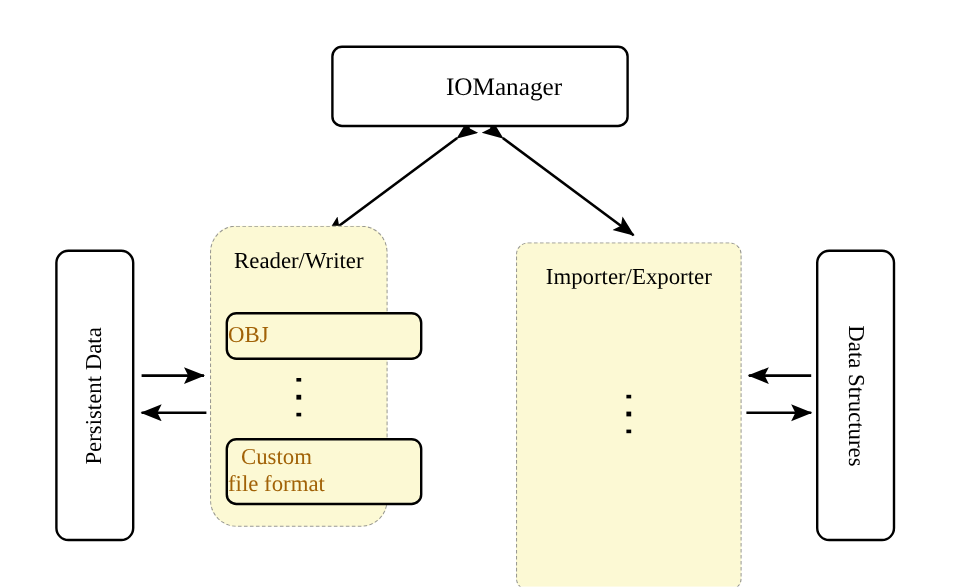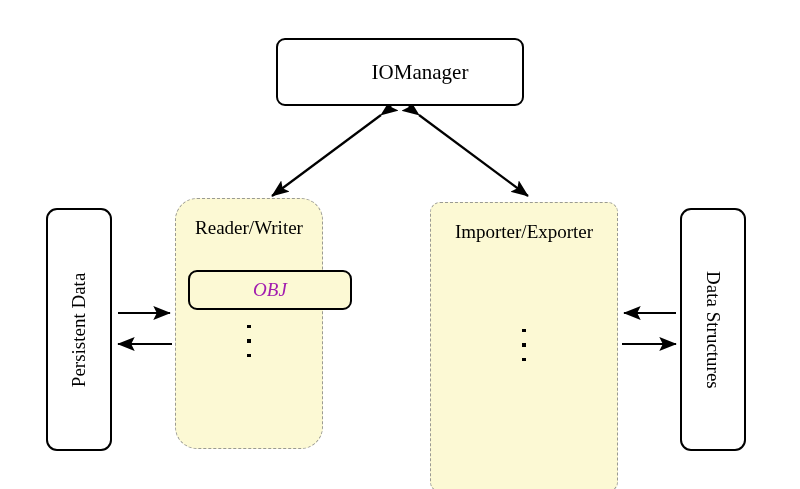--- a/index.html
+++ b/index.html
@@ -70,21 +70,21 @@
   
   .group-panel {
     position: absolute;
     box-sizing: border-box;
     border: 1.6px dashed #9a9a93;
     border-radius: 10px;
     background: #fcf9d4;
   }
   #reader-writer-panel {
     left: 175px;
-    top: 198px;
+    top: 188px;
     width: 148px;
     height: 251px;
     border-radius: 22px;
   }
   #importer-exporter-panel {
     left: 430px;
     top: 202px;
     width: 188px;
     height: 290px;
   }
@@ -100,28 +100,27 @@
   }
   
   .item-box {
     position: absolute;
     box-sizing: border-box;
     border: 2.6px solid #000000;
     border-radius: 9px;
     background: #fcf9d4;
     display: flex;
     align-items: center;
-    justify-content: center;
+    justify-content: flex-start;
     text-align: center;
     font-size: 19px;
-    color: #a21caf;
+    color: #a16207;
     line-height: 1.18;
     left: 12px;
     width: 164px;
-    font-style: italic;
   }
   .item-one   { top: 71px;  height: 40px; }
   .item-two   { top: 176px; height: 56px; }
   
   .vdots {
     position: absolute;
     left: 0;
     right: 0;
     top: 126px;
     display: flex;
@@ -201,20 +200,23 @@
     <div class="item-box item-one">
       <span>OBJ</span>
     </div>
 
     <div class="vdots">
       <i></i>
         <i></i>
         <i></i>
     </div>
 
+    <div class="item-box item-two">
+      <span>Custom<br>file format</span>
+    </div>
   </div>
 
   <div class="group-panel" id="importer-exporter-panel">
     <div class="group-title">Importer/Exporter</div>
 
 
     <div class="vdots">
       <i></i>
         <i></i>
         <i></i>

